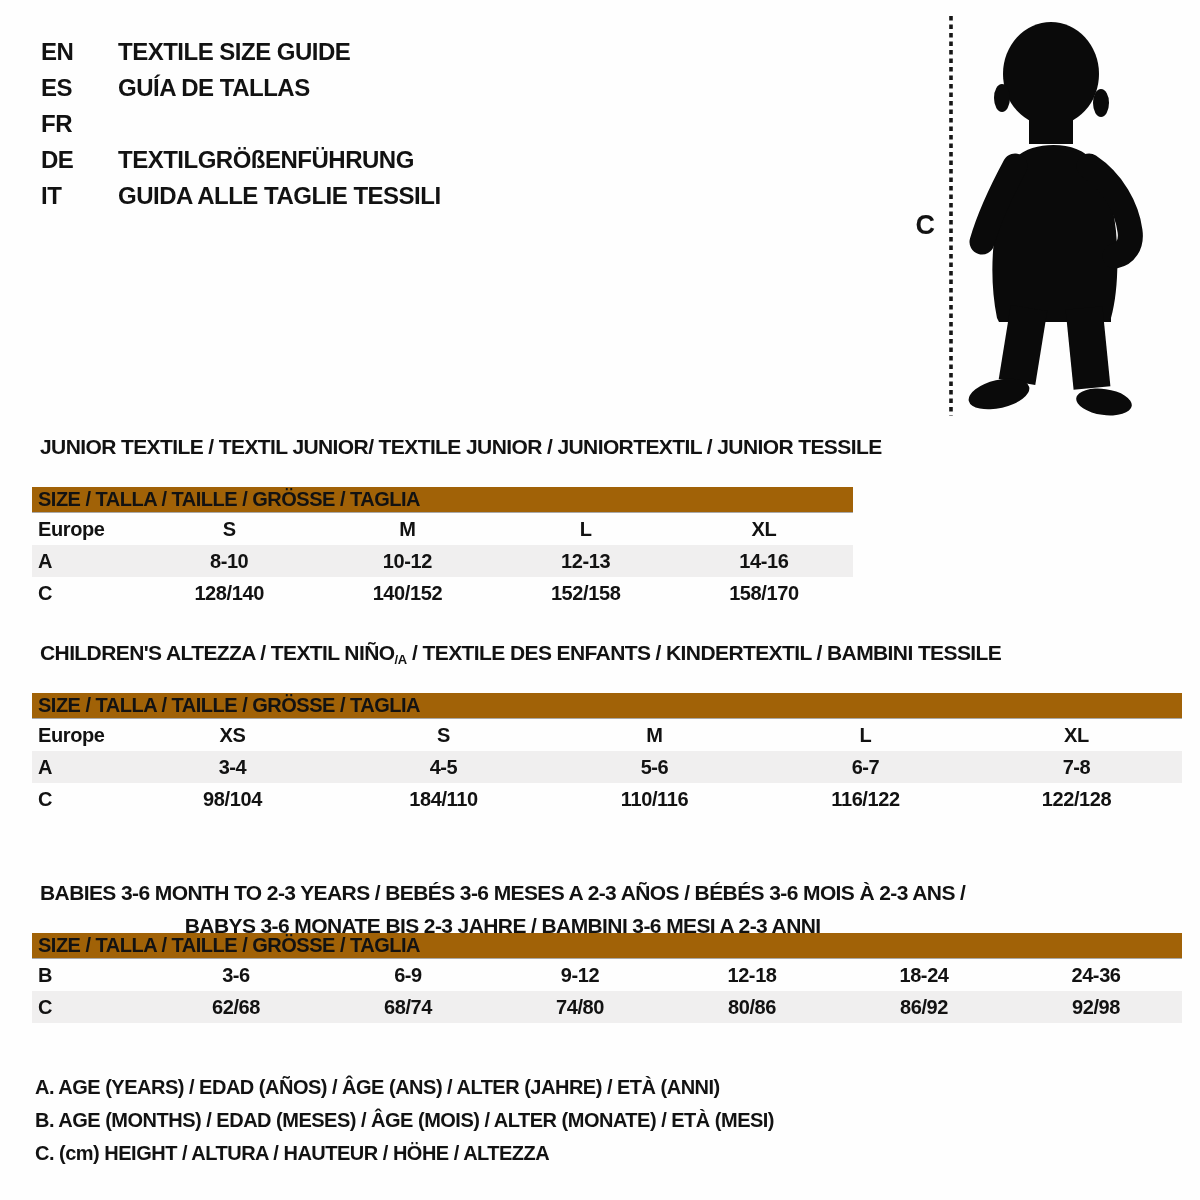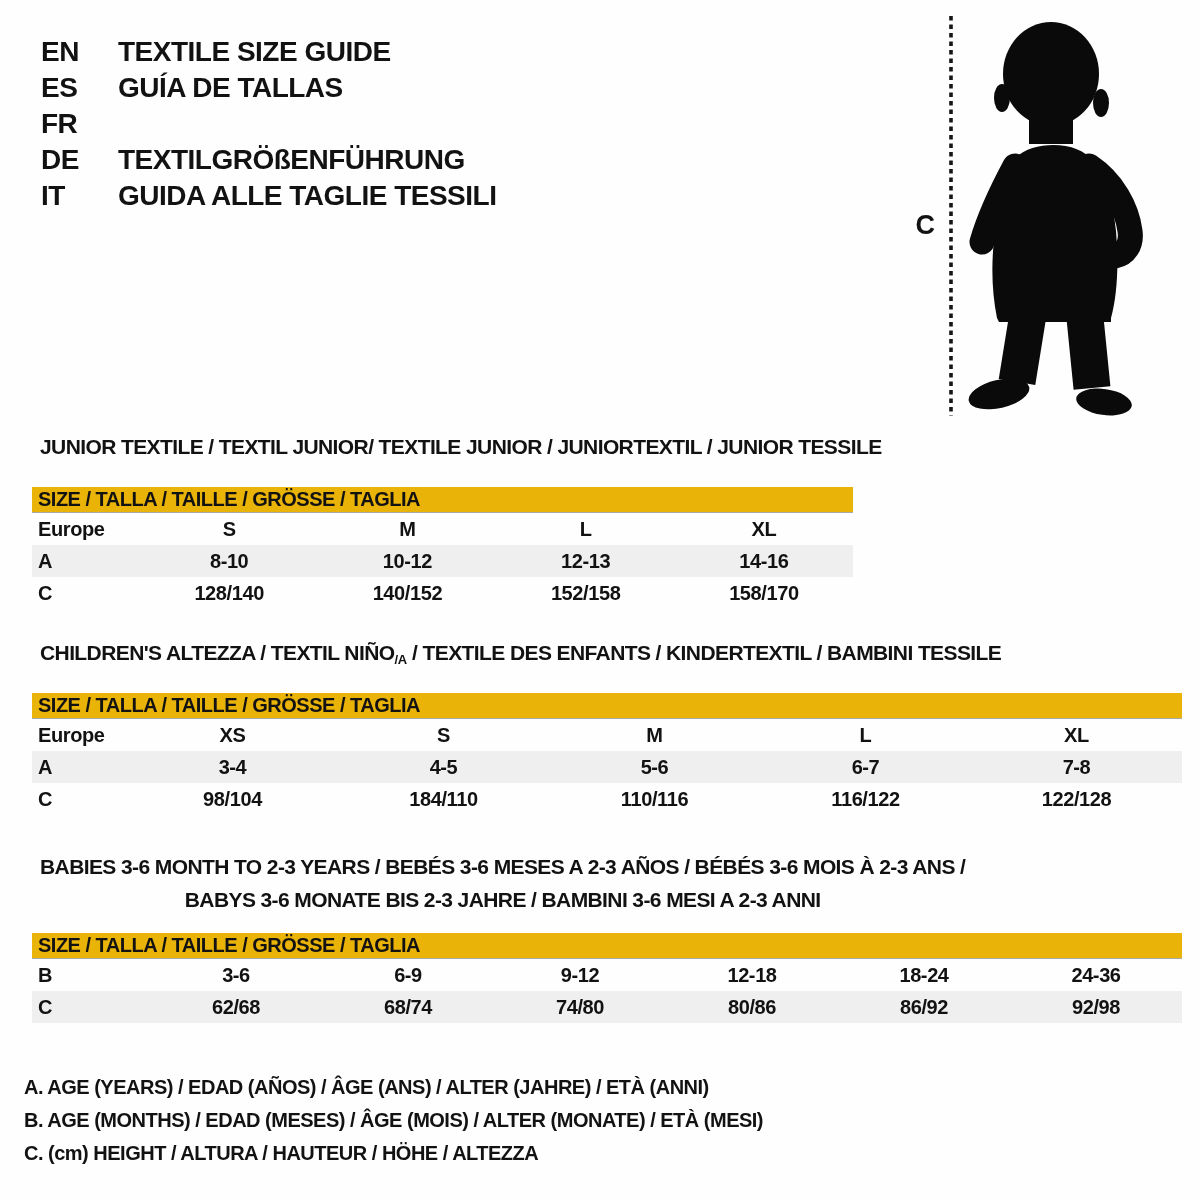--- a/index.html
+++ b/index.html
@@ -4,51 +4,51 @@
 <style>
   html,body{margin:0;padding:0;}
   body{
     width:1200px;height:1200px;position:relative;overflow:hidden;
     background:#fefefe;color:#121212;
     font-family:"Liberation Sans", sans-serif;font-weight:bold;
     -webkit-font-smoothing:antialiased;
   }
   
   .lang-block{position:absolute;left:41px;top:34px;}
-  .lang-row{display:flex;line-height:36px;font-size:28px;letter-spacing:-0.5px;}
+  .lang-row{display:flex;line-height:36px;font-size:24px;letter-spacing:-0.5px;}
   .lang-code{width:77px;}
   
   .figure{position:absolute;left:905px;top:10px;width:260px;height:415px;}
   .dash-line{position:absolute;left:41px;top:4px;}
   .c-label{position:absolute;left:5px;top:200px;width:30px;text-align:center;
     font-size:27px;letter-spacing:-0.5px;}
   .baby{position:absolute;left:58px;top:6px;}
   
   .ttitle{position:absolute;left:40px;font-size:21px;line-height:22px;
     letter-spacing:-0.6px;white-space:nowrap;text-align:center;}
   .ttitle .sub{font-size:13px;vertical-align:-4px;letter-spacing:-0.3px;}
   .ttitle2{line-height:33px;}
   .table{position:absolute;left:32px;}
-  .thead{height:25px;line-height:25px;background:#eab308;border-bottom:1px solid #a9a9a9;
+  .thead{height:25px;line-height:25px;background:#a16207;border-bottom:1px solid #a9a9a9;
     padding-left:6px;font-size:20px;letter-spacing:-0.5px;}
   .trow{display:flex;height:32px;line-height:32px;font-size:20px;letter-spacing:-0.4px;justify-content:space-between;}
   .trow.stripe{background:#f0efef;}
   .tcell{flex:1;text-align:center;}
   .tcell.tlabel{flex:none;text-align:left;padding-left:6px;}
   .t1 .tlabel{width:102px;}
   .t2 .tlabel{width:89px;}
   .t3 .tlabel{width:112px;}
   #table-junior{top:487px;width:821px;}
   #table-children{top:693px;width:1150px;}
   #table-babies{top:933px;width:1150px;}
   #title-junior{top:436px;}
   #title-children{top:642px;}
-  #title-babies{top:850px;}
-  
-  .legend{position:absolute;left:24px;top:1071px;}
+  #title-babies{top:876px;}
+  
+  .legend{position:absolute;left:35px;top:1071px;}
   .legend-line{font-size:20px;line-height:33px;letter-spacing:-0.5px;white-space:nowrap;}
 </style>
 </head>
 <body>
 
 <div class="lang-block">
   <div class="lang-row">
     <span class="lang-code">EN</span>
     <span class="lang-title">TEXTILE SIZE GUIDE</span>
   </div>

